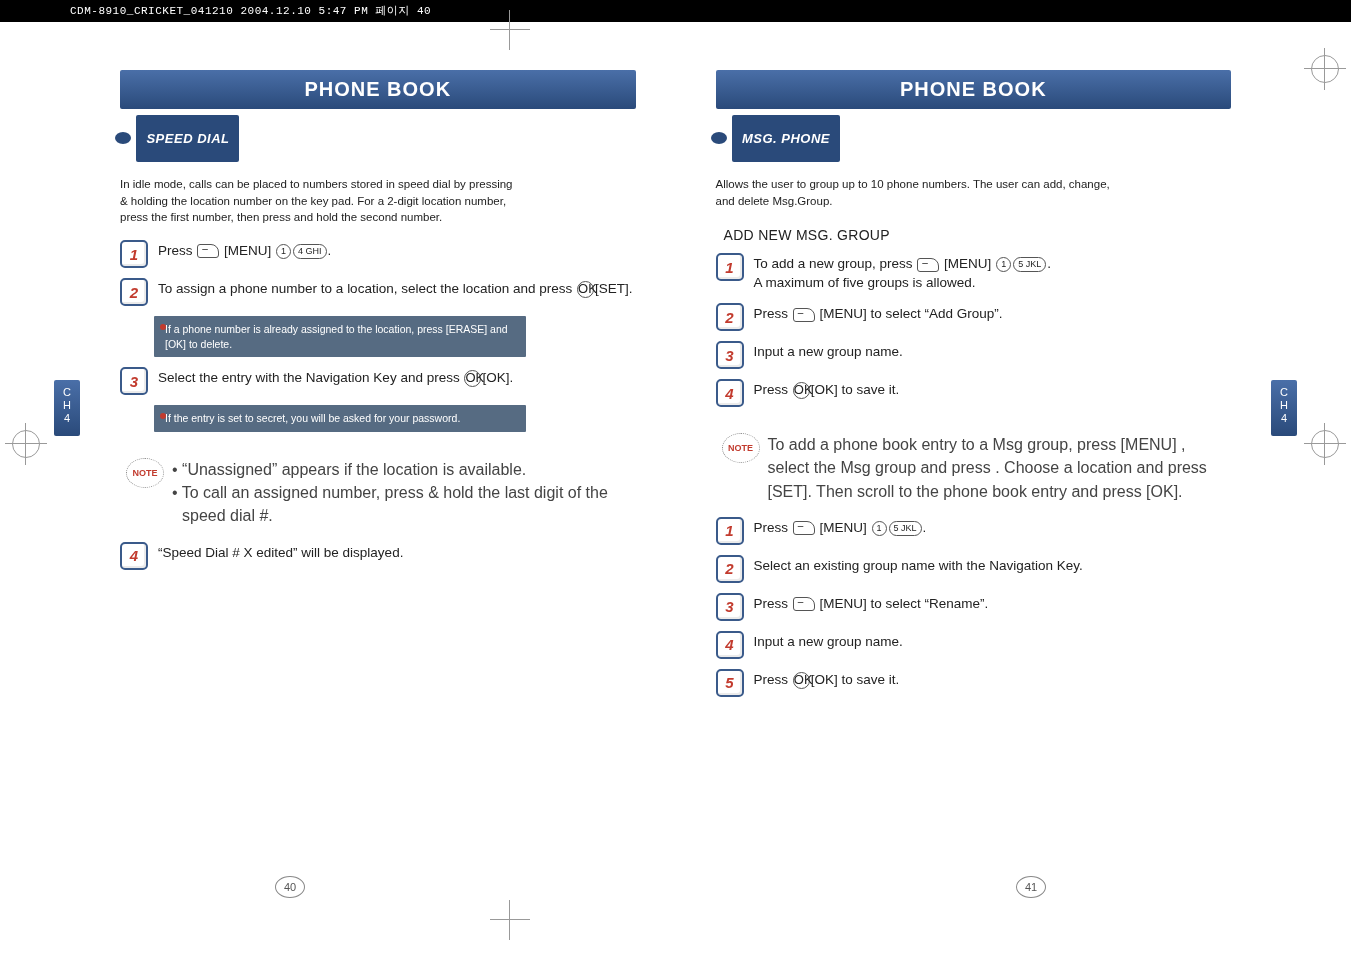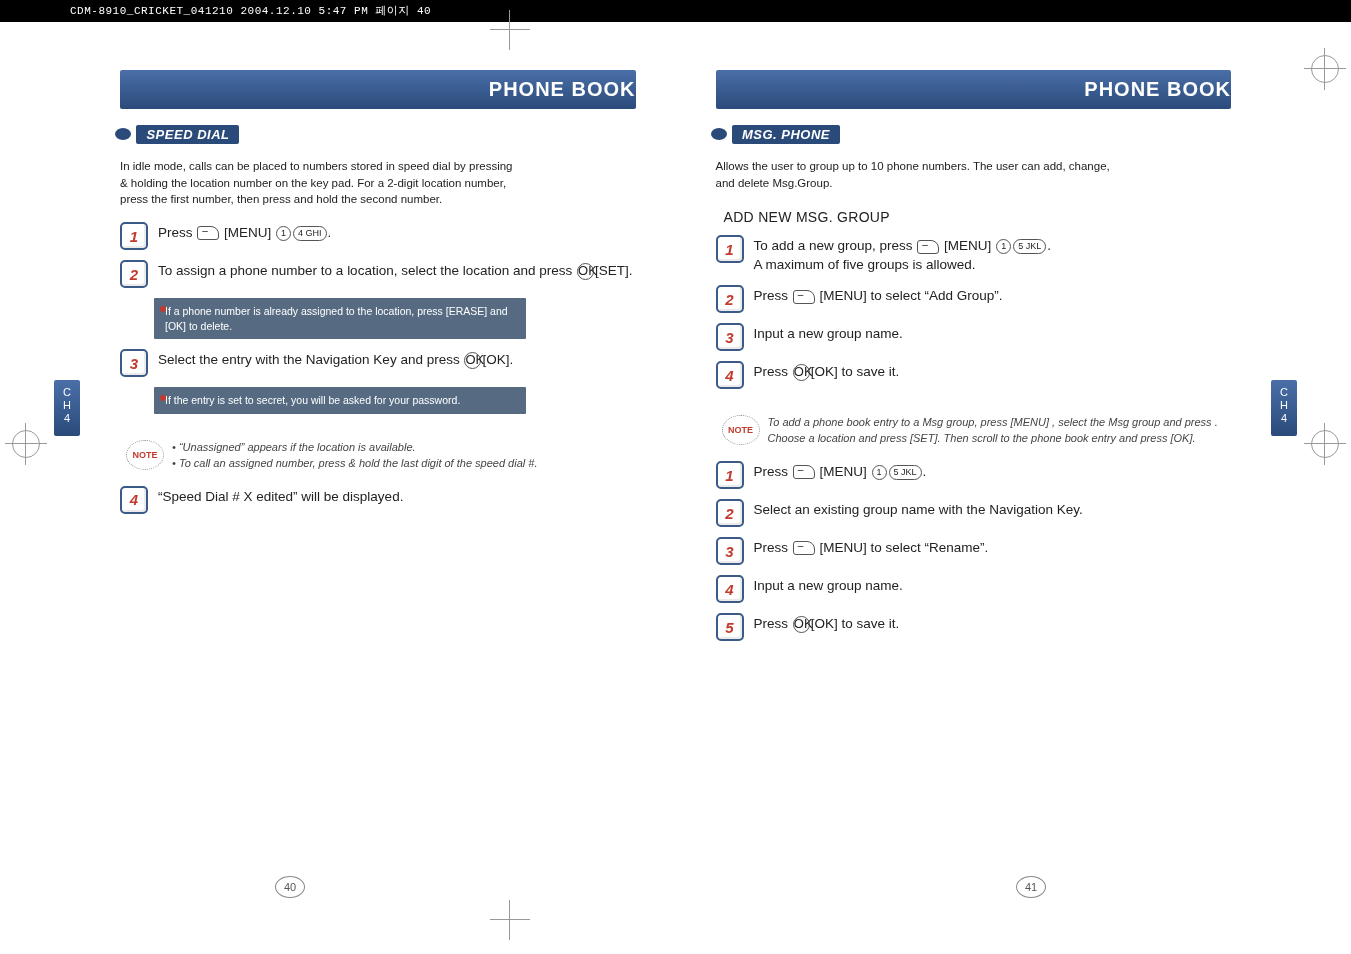--- a/index.html
+++ b/index.html
@@ -15,34 +15,34 @@
 .cm-bot:after{left:0;top:19px;width:40px;height:1px}
 .reg{position:absolute;width:26px;height:26px;border:1px solid #999;border-radius:50%}
 .reg:before{content:"";position:absolute;left:-8px;top:12px;width:42px;height:1px;background:#999}
 .reg:after{content:"";position:absolute;top:-8px;left:12px;height:42px;width:1px;background:#999}
 .reg-tr{right:12px;top:55px}
 .reg-bl{left:12px;top:430px}
 .reg-br{right:12px;top:430px}
 .spread{position:absolute;left:60px;top:40px;right:60px;bottom:60px;display:flex}
 .page{flex:1 1 50%;padding:20px 40px 20px 60px;position:relative}
 .page.right{padding:20px 60px 20px 40px}
-.header{background:linear-gradient(#4a6fa8,#2a4a7a);color:#fff;text-align:right;font-weight:bold;font-size:20px;letter-spacing:1px;padding:8px 0;margin:10px 0 16px;border-radius:2px}
-.tab{display:inline-block;background:#2a4a7a;color:#fff;font-weight:bold;font-style:italic;font-size:13px;padding:2px 10px;border-radius:2px;letter-spacing:.5px}
+.header{background:linear-gradient(#4a6fa8,#2a4a7a);color:#fff;text-align:center;font-weight:bold;font-size:20px;letter-spacing:1px;padding:8px 0;margin:10px 0 6px;border-radius:2px}
+.tab{display:inline-block;background:#2a4a7a;color:#fff;font-weight:bold;font-style:italic;font-size:13px;padding:16px 10px;border-radius:2px;letter-spacing:.5px}
 .tabwrap{margin:6px 0 6px -6px}
 .tabwrap svg{vertical-align:middle}
 .intro{font-size:11.5px;line-height:1.45;margin:14px 0 14px;max-width:400px}
 .step{display:flex;align-items:flex-start;margin:10px 0}
 .stepnum{width:24px;height:24px;flex:0 0 24px;border:2px solid #3a5a8a;border-radius:5px;display:flex;align-items:center;justify-content:center;font-weight:bold;font-style:italic;font-size:15px;color:#c23b2e;margin-right:10px;box-shadow:inset -2px -2px 0 rgba(0,0,0,.08)}
 .steptext{font-size:13.5px;line-height:1.4;padding-top:2px}
 .subnote{background:#566b82;color:#fff;font-size:10.5px;padding:6px 1px;margin:6px 0 6px 34px;max-width:370px;line-height:1.4;border-radius:1px;position:relative}
 .subnote .bullet{position:absolute;left:6px;top:8px;width:6px;height:6px;border-radius:50%;background:#c23b2e}
 .subnote-inner{padding-left:10px}
 .notebox{display:flex;align-items:flex-start;margin:26px 0 14px 6px}
 .notebadge{width:36px;height:28px;border:1px dotted #888;border-radius:50%;display:flex;align-items:center;justify-content:center;font-size:9px;font-weight:bold;color:#c23b2e;margin-right:8px;flex:0 0 36px}
-.notetext{font-size:11px;font-style:italic;line-height:1.45;color:#444}
+.notetext{font-size:16px;line-height:1.45;color:#444}
 .notetext .nb{display:block;text-indent:-10px;padding-left:10px}
 .notetext .nb:before{content:"\2022  ";color:#444}
 .chbadge{position:absolute;width:26px;height:50px;background:linear-gradient(#4a6fa8,#2a4a7a);color:#fff;font-size:11px;text-align:center;padding-top:6px;border-radius:2px;line-height:1.2}
 .chbadge.left{left:-6px;top:340px}
 .chbadge.right{right:-6px;top:340px}
 .subhead{font-size:14px;font-weight:normal;margin:18px 8px 8px;letter-spacing:.3px}
 .pagenum{position:absolute;bottom:-4px;left:50%;transform:translateX(-50%);width:28px;height:20px;border:1px solid #888;border-radius:50%;display:flex;align-items:center;justify-content:center;font-size:11px;color:#555}
 .pagenum.pl{left:230px}
 .pagenum.pr{left:auto;right:230px}
 .icon-inline{display:inline-block;vertical-align:middle;height:16px}

